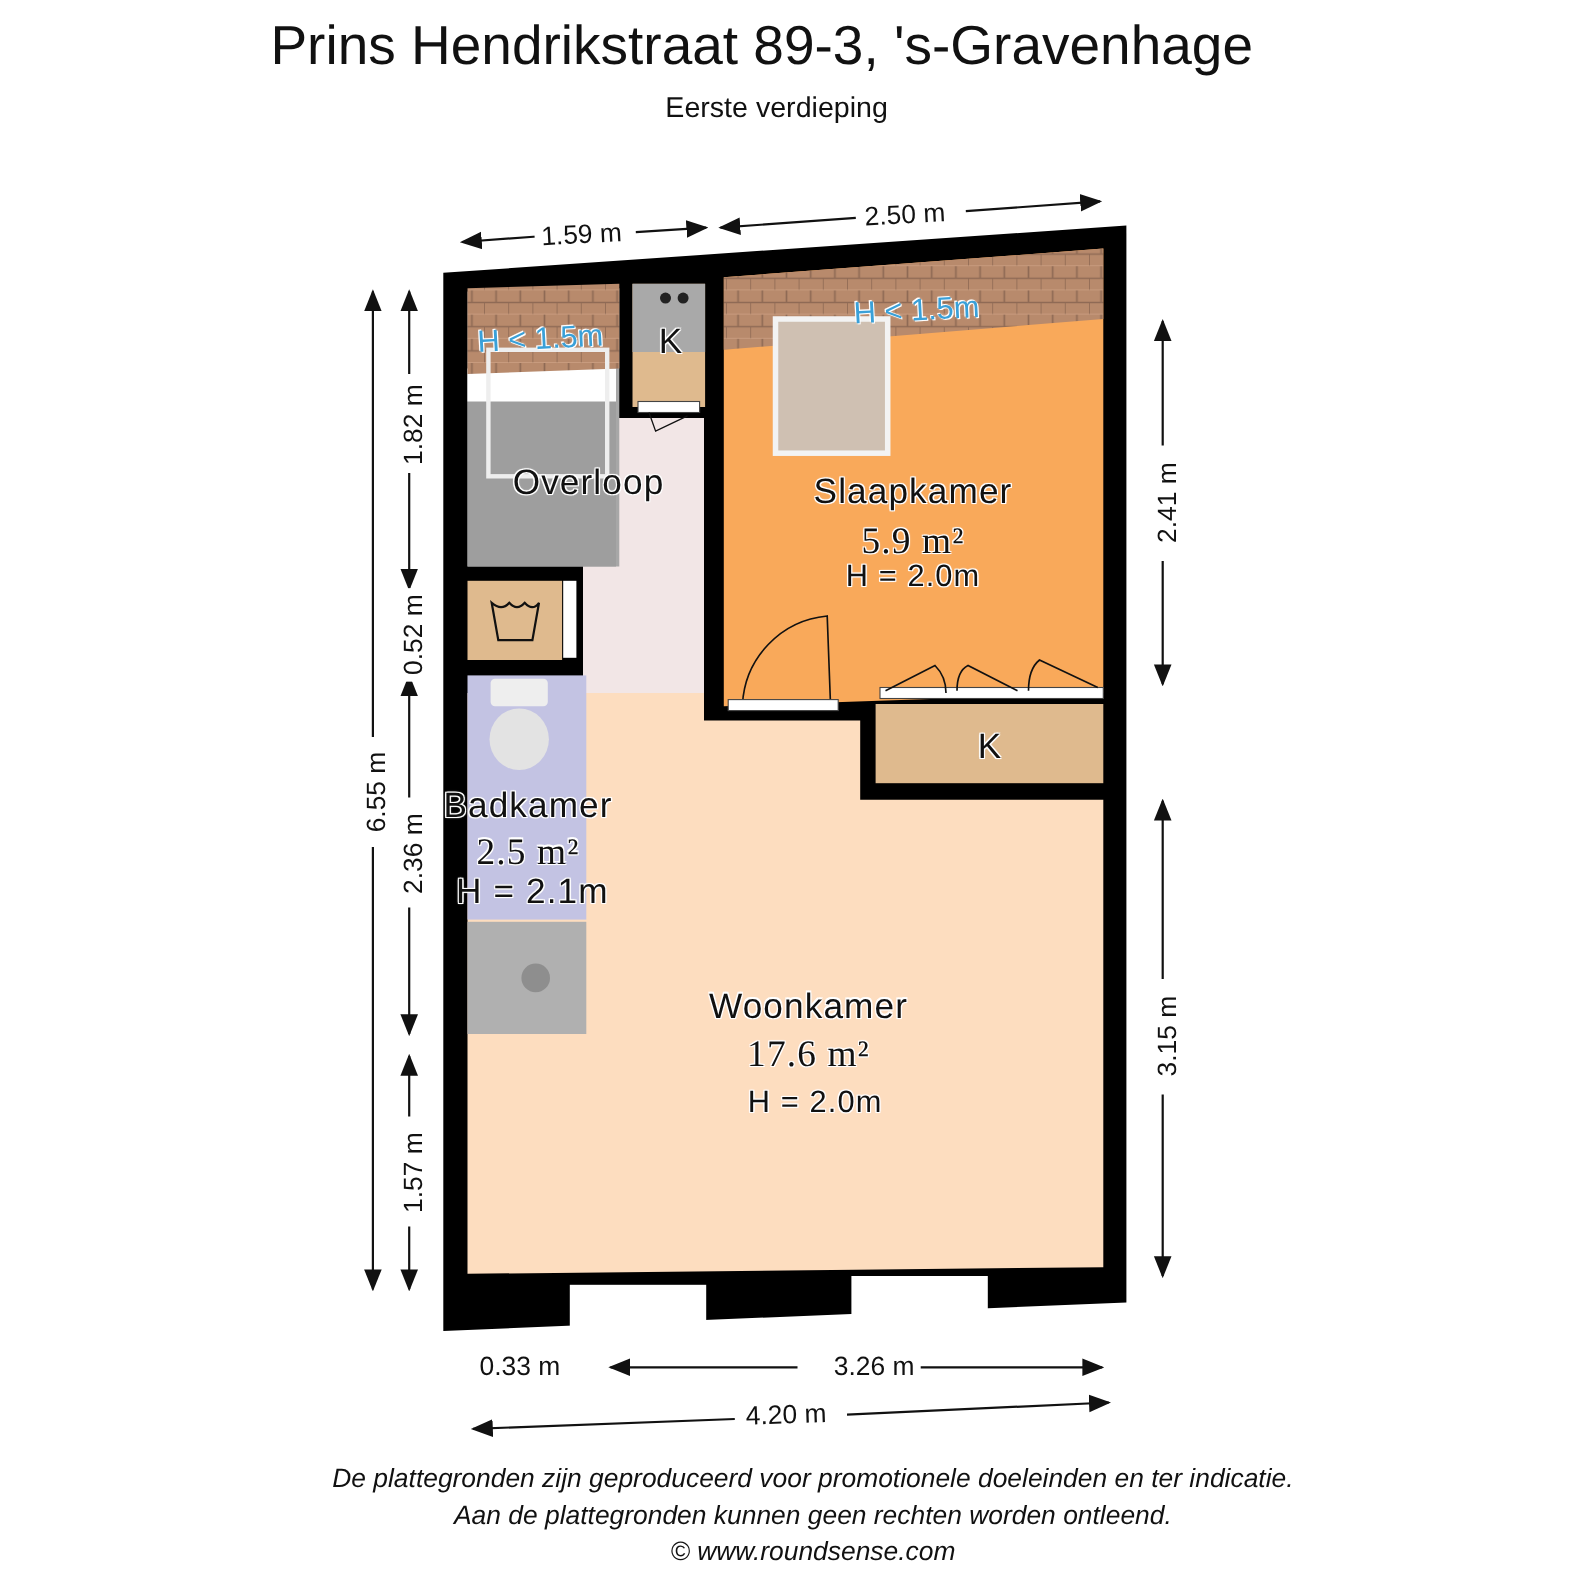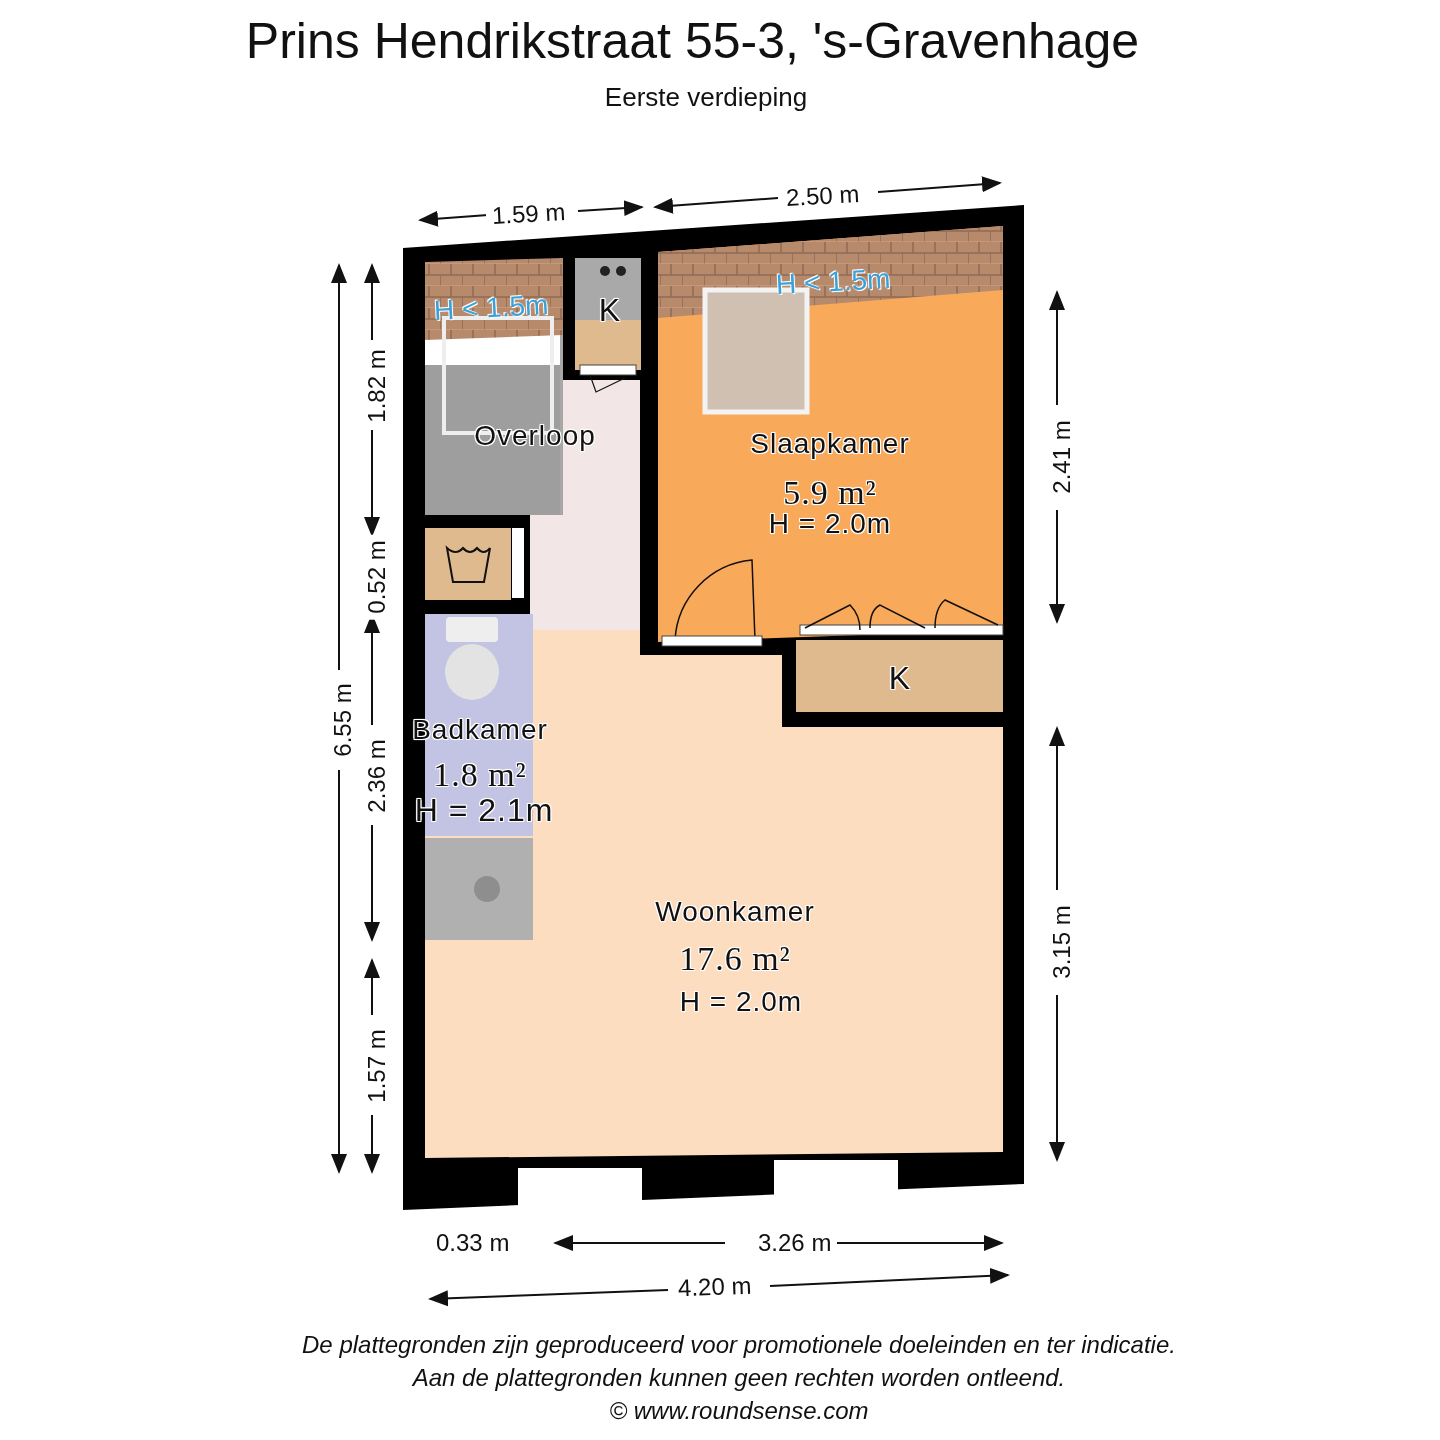--- a/index.html
+++ b/index.html
@@ -1,31 +1,31 @@
 <!DOCTYPE html>
 <html><head>
 <meta charset="utf-8">
 <style>
   html, body { margin: 0; padding: 0; background: #ffffff; }
   body { width: 1440px; height: 1440px; position: relative; overflow: hidden; font-family: "Liberation Sans", sans-serif; color: #111; }
   .abs { position: absolute; }
   .title { left: 0; width: 1385px; top: 12px; text-align: center; font-size: 50px; }
   .subtitle { left: 0; width: 1412px; top: 82px; text-align: center; font-size: 26px; }
   .dim-label { font-size: 24px; background: #fff; padding: 0 6px; white-space: nowrap; }
-  .room-label { text-align: center; font-size: 28px; letter-spacing: 1px; color: #111;
+  .room-label { text-align: center; font-size: 32px; letter-spacing: 1px; color: #111;
     text-shadow: 0 0 2px #fff, 0 0 2px #fff, 1px 1px 0 #fff, -1px -1px 0 #fff, 1px -1px 0 #fff, -1px 1px 0 #fff; }
   .room-area { font-size: 34px; font-family: Liberation Serif, serif; }
   .room-height { font-size: 28px; }
   .hlow { color: #3aa0d8; font-size: 28px; text-shadow: 0 0 2px #fff, 1px 1px 0 #fff, -1px -1px 0 #fff; }
   .footer { left: 0; width: 1478px; text-align: center; font-size: 24px; font-style: italic; }
 </style>
 </head>
 <body>
 
-<div class="abs title">Prins Hendrikstraat 55-3, 's-Gravenhage</div>
+<div class="abs title">Prins Hendrikstraat 89-3, 's-Gravenhage</div>
 <div class="abs subtitle">Eerste verdieping</div>
 
 <svg class="abs" style="left:0;top:0" width="1440" height="1440" viewBox="0 0 1440 1440">
   <defs>
     <pattern id="tiles" width="22" height="22" patternUnits="userSpaceOnUse">
       <rect width="22" height="22" fill="#b88a6c"></rect>
       <path d="M0 11 H22 M11 0 V11 M0 11 V22" stroke="#8f6a55" stroke-width="1.5" fill="none"></path>
       <path d="M0 22 H22" stroke="#d4a98c" stroke-width="1" fill="none"></path>
     </pattern>
     <marker id="arr" markerWidth="10" markerHeight="10" refX="9" refY="5" orient="auto-start-reverse">
@@ -124,21 +124,21 @@
 <div class="abs room-label" style="left:590px;top:292px;width:40px;font-size:32px">K</div>
 
 <div class="abs hlow" style="left:776px;top:266px;transform:rotate(-3deg)">H &lt; 1.5m</div>
 <div class="abs room-label" style="left:690px;top:428px;width:280px">Slaapkamer</div>
 <div class="abs room-label room-area" style="left:690px;top:474px;width:280px">5.9 m²</div>
 <div class="abs room-label room-height" style="left:690px;top:508px;width:280px">H = 2.0m</div>
 
 <div class="abs room-label" style="left:870px;top:660px;width:60px;font-size:32px">K</div>
 
 <div class="abs room-label" style="left:380px;top:714px;width:200px">Badkamer</div>
-<div class="abs room-label room-area" style="left:380px;top:756px;width:200px">1.8 m²</div>
+<div class="abs room-label room-area" style="left:380px;top:756px;width:200px">2.5 m²</div>
 <div class="abs room-label room-height" style="left:384px;top:792px;width:200px;font-size:32px">H = 2.1m</div>
 
 <div class="abs room-label" style="left:590px;top:896px;width:290px">Woonkamer</div>
 <div class="abs room-label room-area" style="left:590px;top:940px;width:290px">17.6 m²</div>
 <div class="abs room-label room-height" style="left:596px;top:986px;width:290px">H = 2.0m</div>
 
 <div class="abs footer" style="top:1331px">De plattegronden zijn geproduceerd voor promotionele doeleinden en ter indicatie.</div>
 <div class="abs footer" style="top:1364px">Aan de plattegronden kunnen geen rechten worden ontleend.</div>
 <div class="abs footer" style="top:1397px">© www.roundsense.com</div>
 

